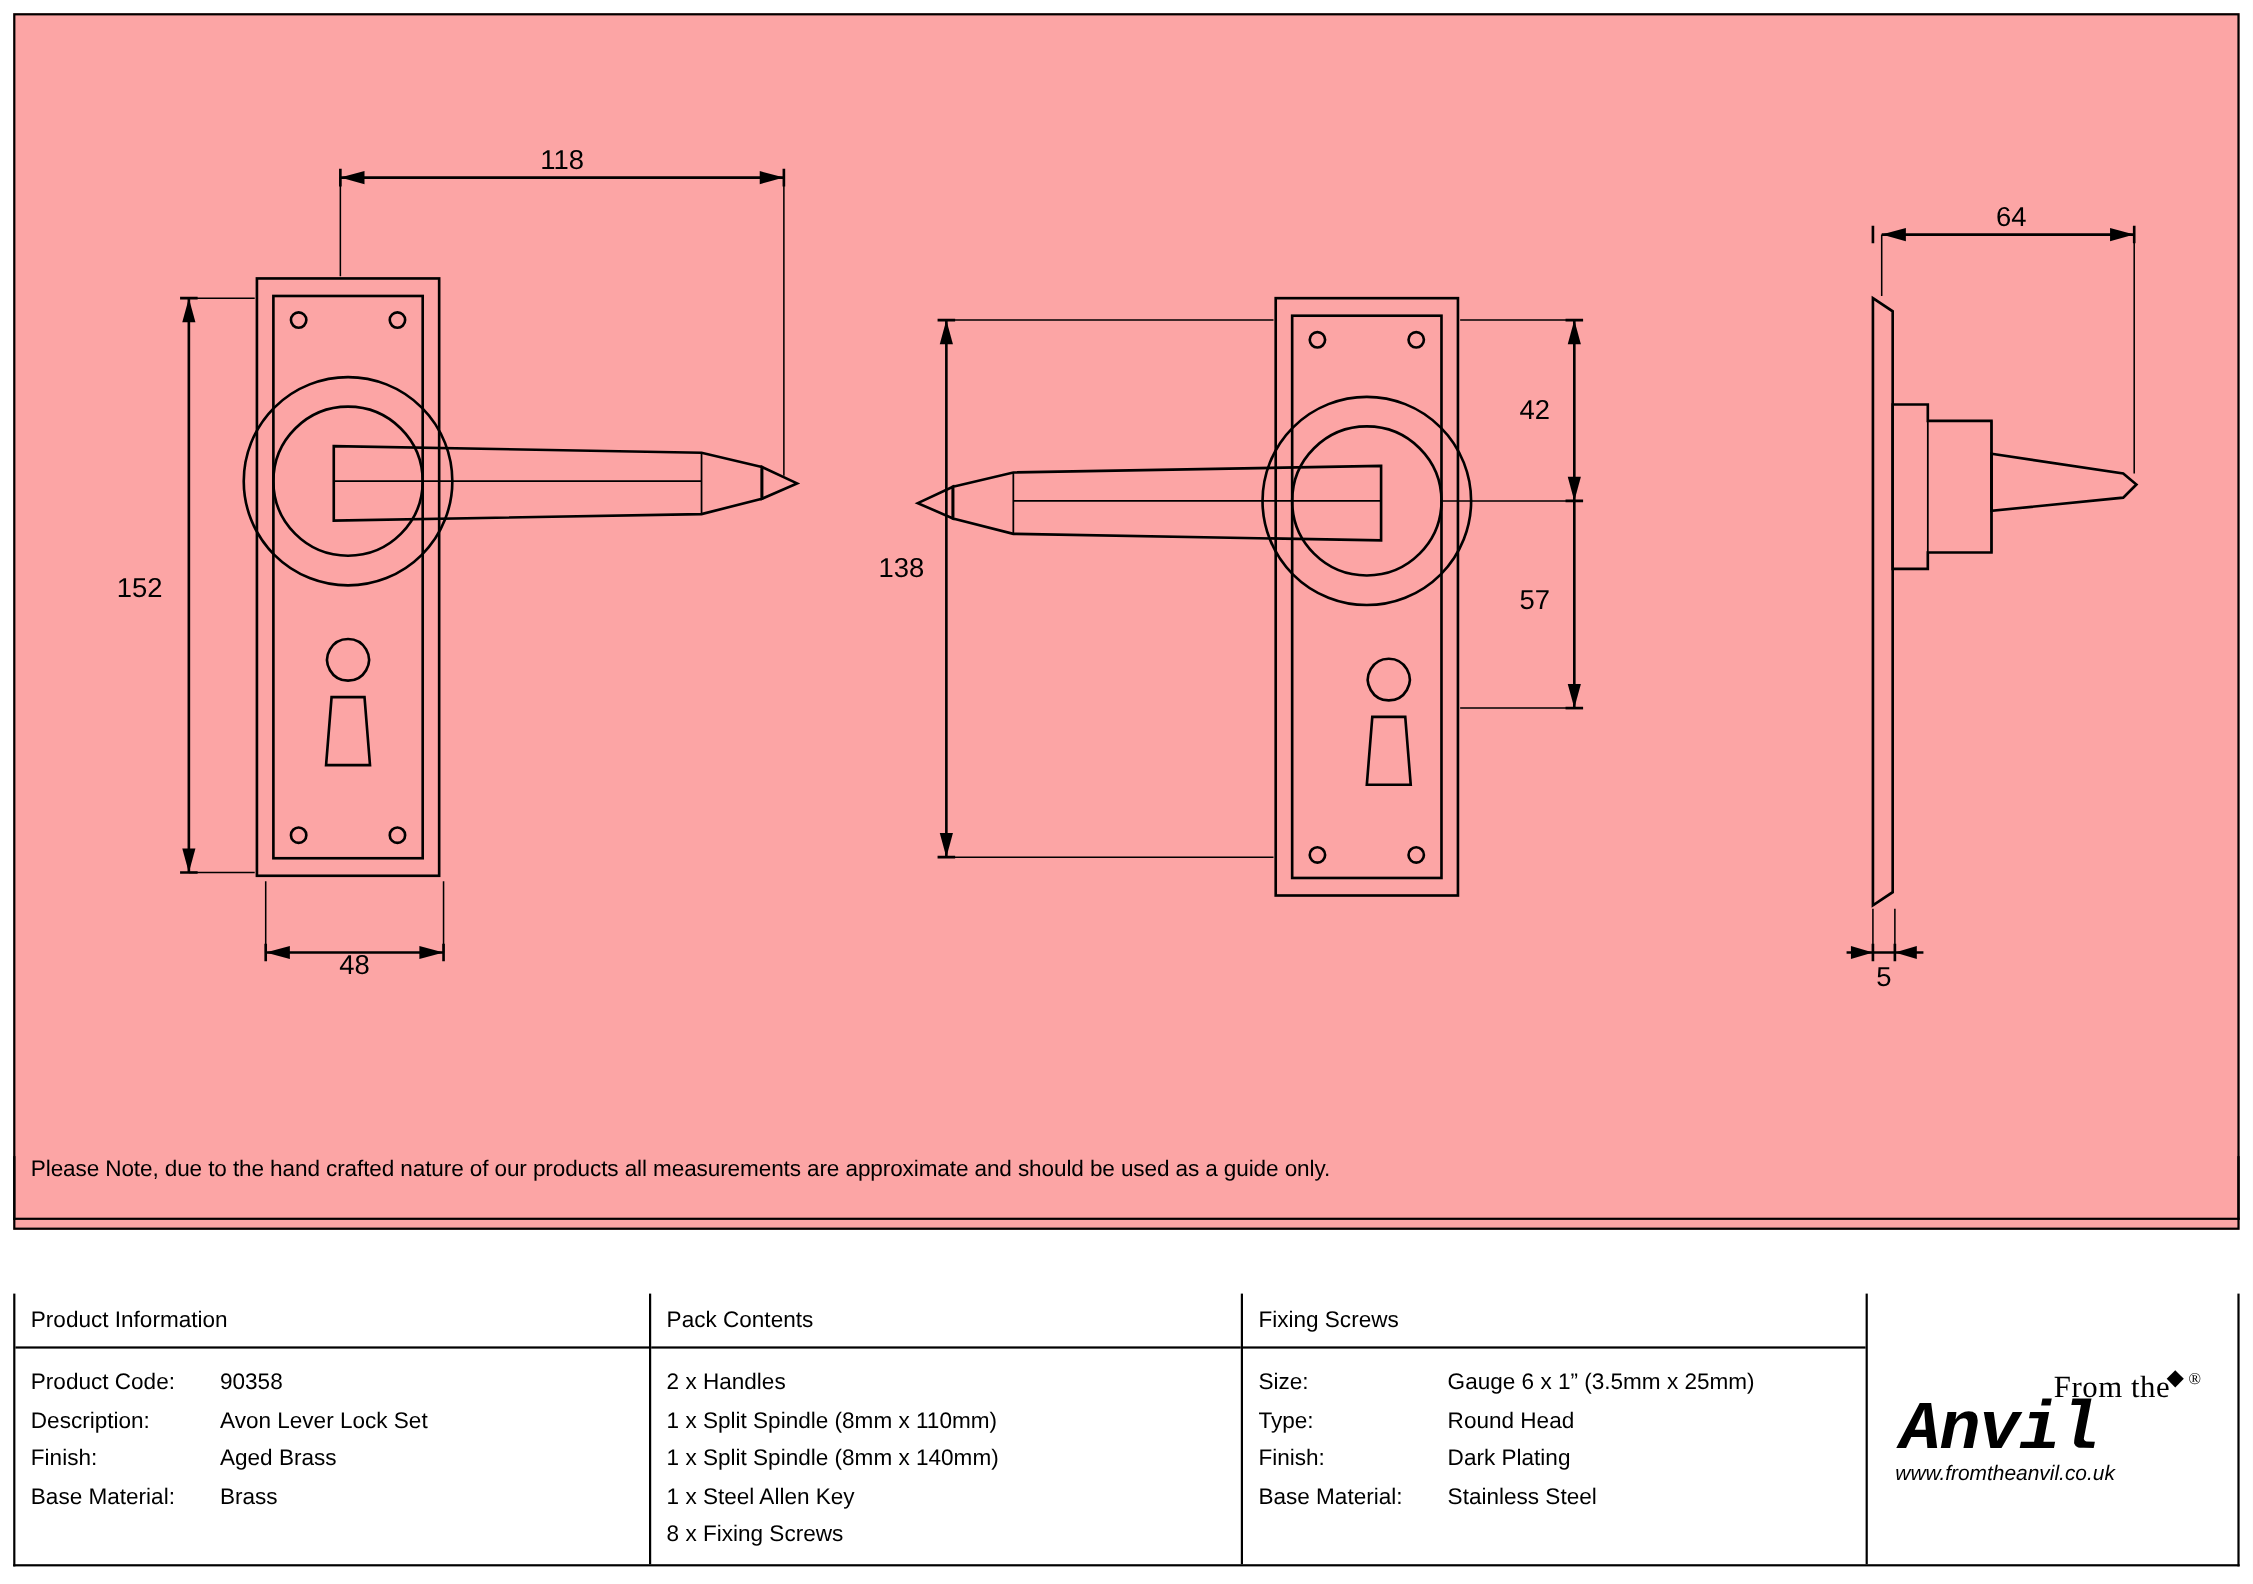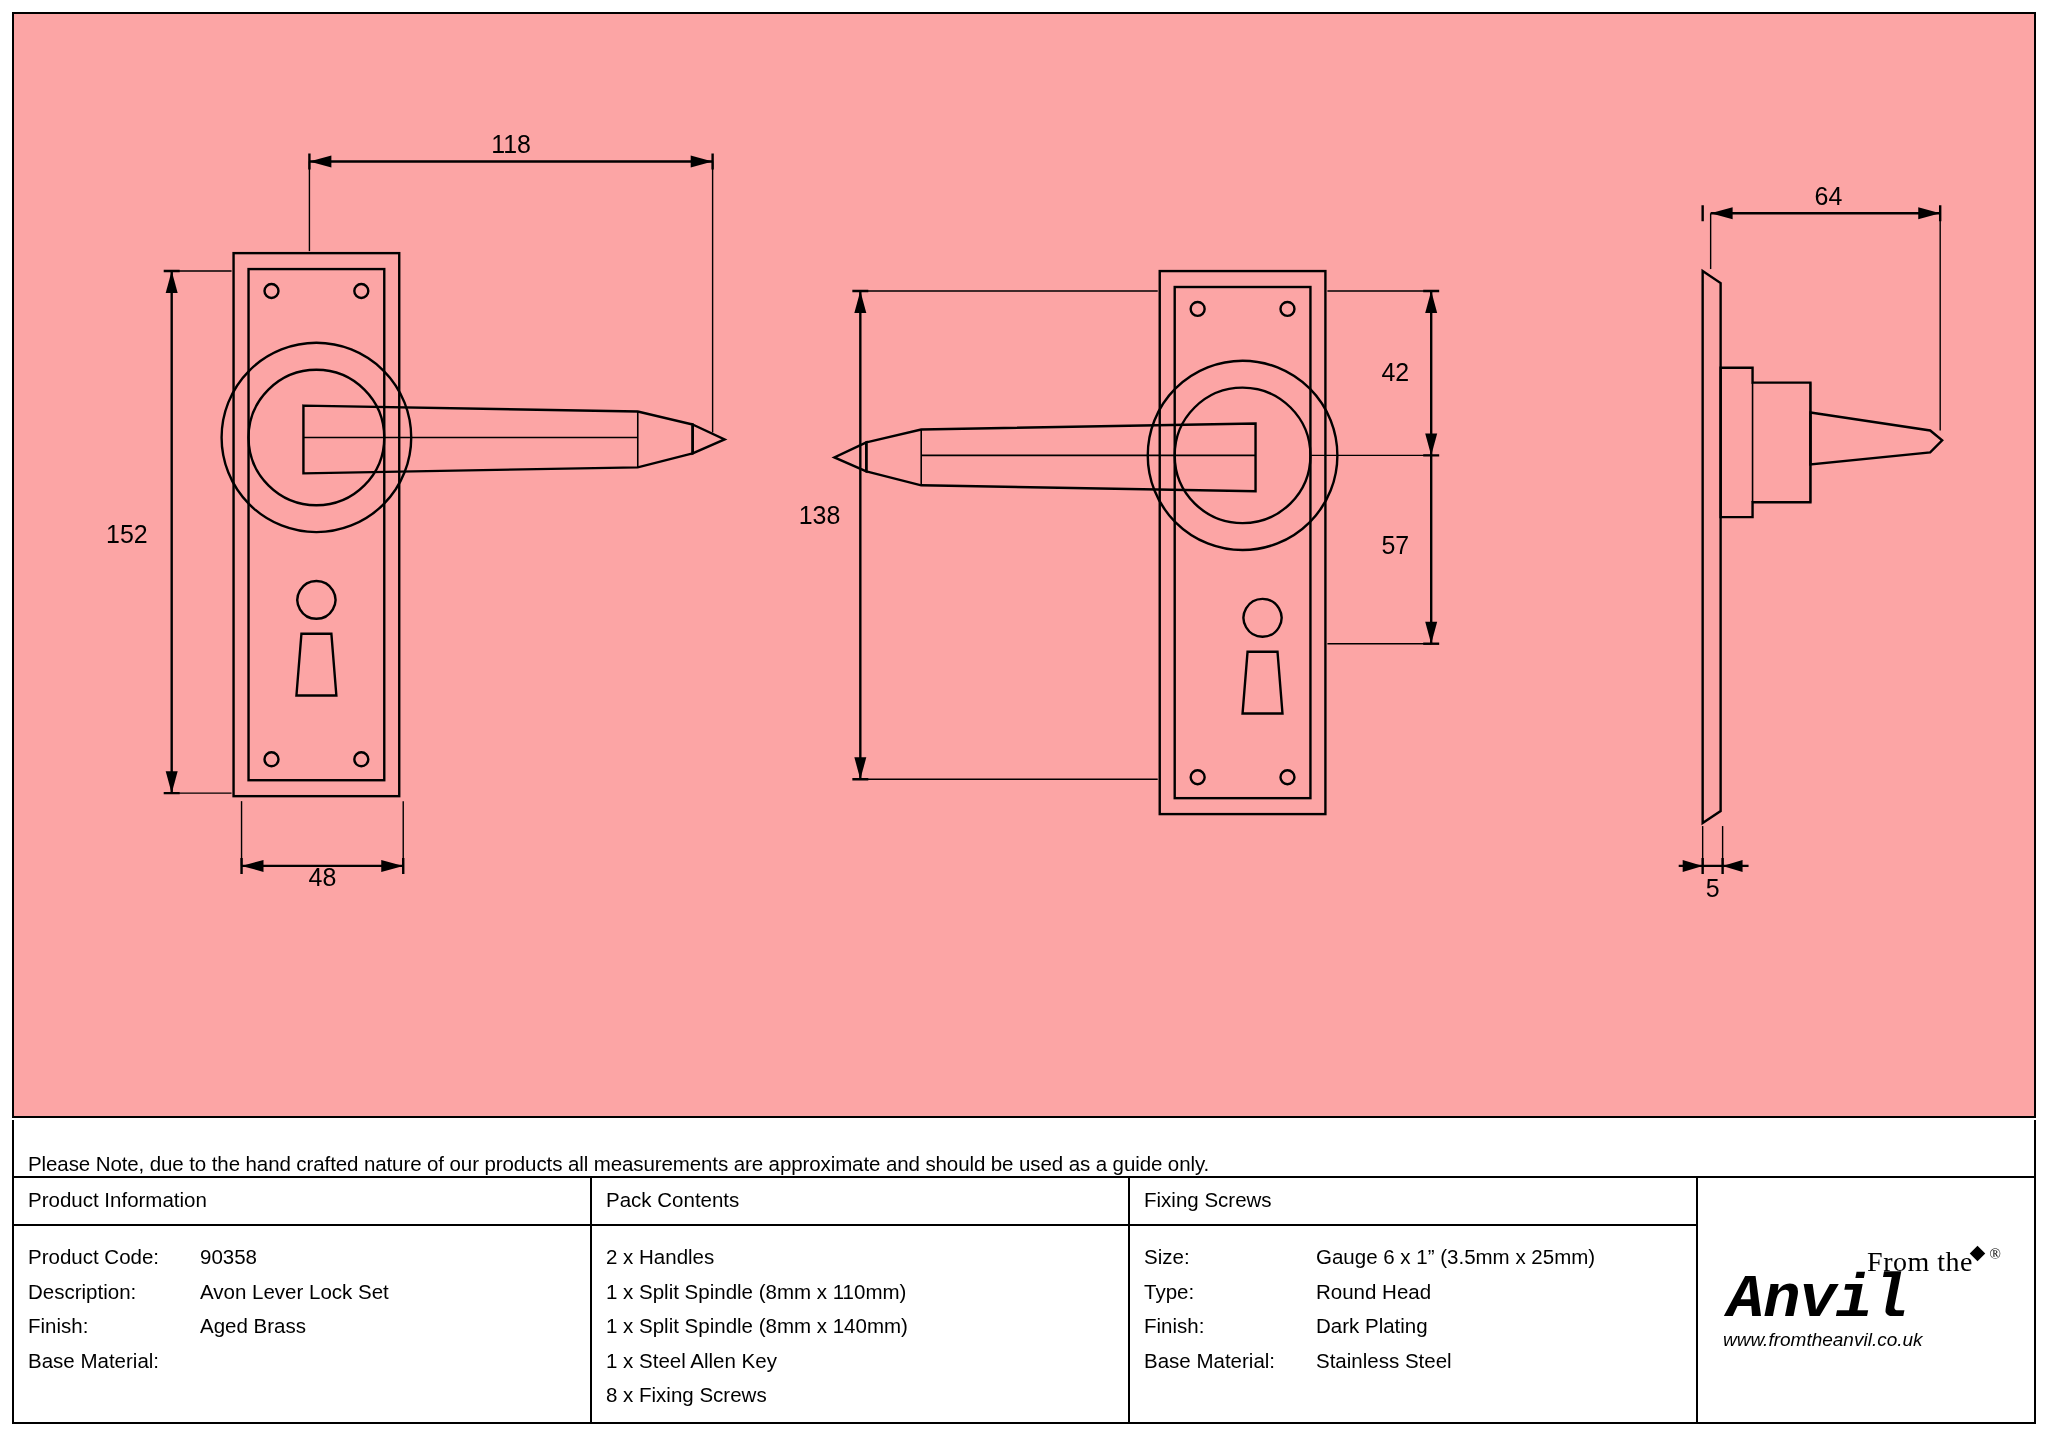--- a/index.html
+++ b/index.html
@@ -35,28 +35,28 @@
     position: absolute;
     left: 0;
     top: 0;
     width: 100%;
     height: 100%;
   }
   
   .note-bar {
     position: absolute;
     left: 12px;
-    top: 1120px;
+    top: 1051px;
     width: 2024px;
     height: 58px;
     border: 2px solid #000;
     border-top: none;
     box-sizing: border-box;
     display: flex;
-    align-items: flex-end;
+    align-items: flex-start;
     padding-left: 14px;
   }
   .note-bar .note-text {
     font-size: 20.5px;
     letter-spacing: -0.1px;
   }
   .tables {
     position: absolute;
     left: 12px;
     top: 1176px;
@@ -301,20 +301,21 @@
         <div class="kv-row">
           <span class="kv-key">Description:</span>
           <span class="kv-val">Avon Lever Lock Set</span>
         </div>
         <div class="kv-row">
           <span class="kv-key">Finish:</span>
           <span class="kv-val">Aged Brass</span>
         </div>
         <div class="kv-row">
           <span class="kv-key">Base Material:</span>
+          <span class="kv-val">Brass</span>
         </div>
       </div>
     </div>
 
     <div class="tbl-col col-pack">
       <div class="tbl-header">Pack Contents</div>
       <div class="tbl-body">
         <div class="plain-row">2 x Handles</div>
         <div class="plain-row">1 x Split Spindle (8mm x 110mm)</div>
         <div class="plain-row">1 x Split Spindle (8mm x 140mm)</div>

